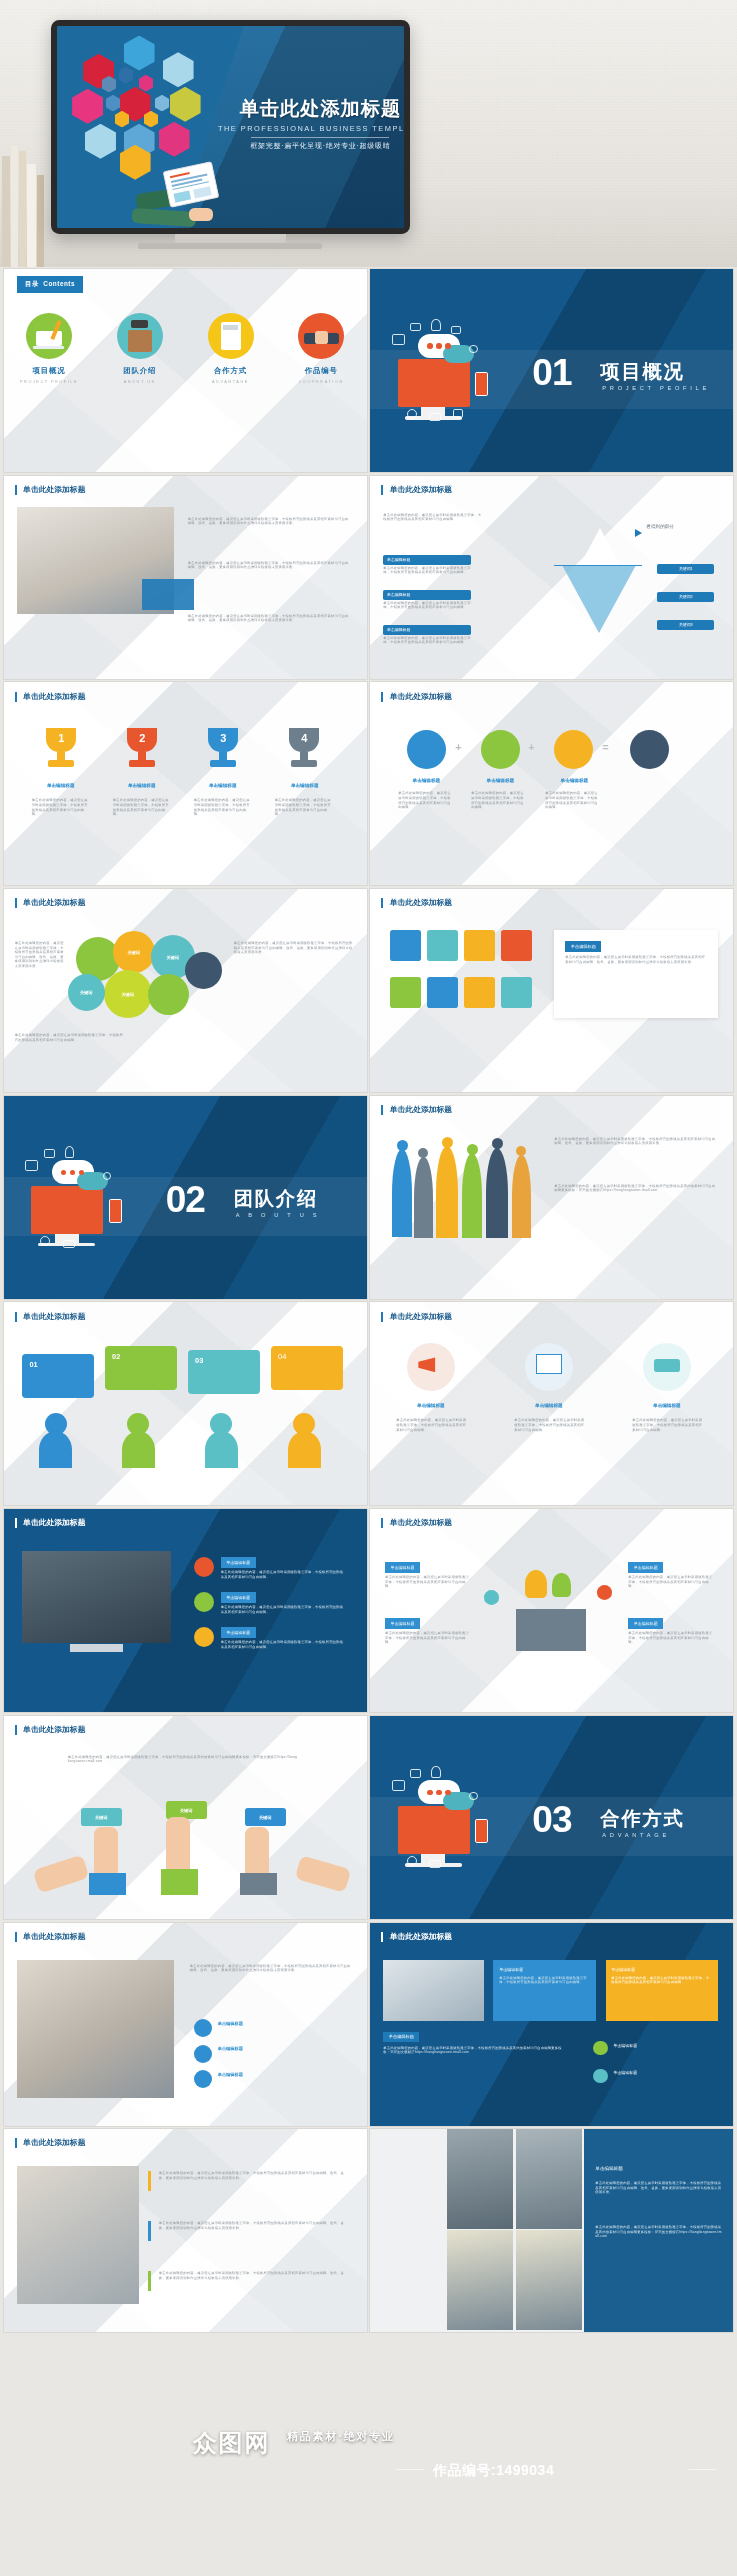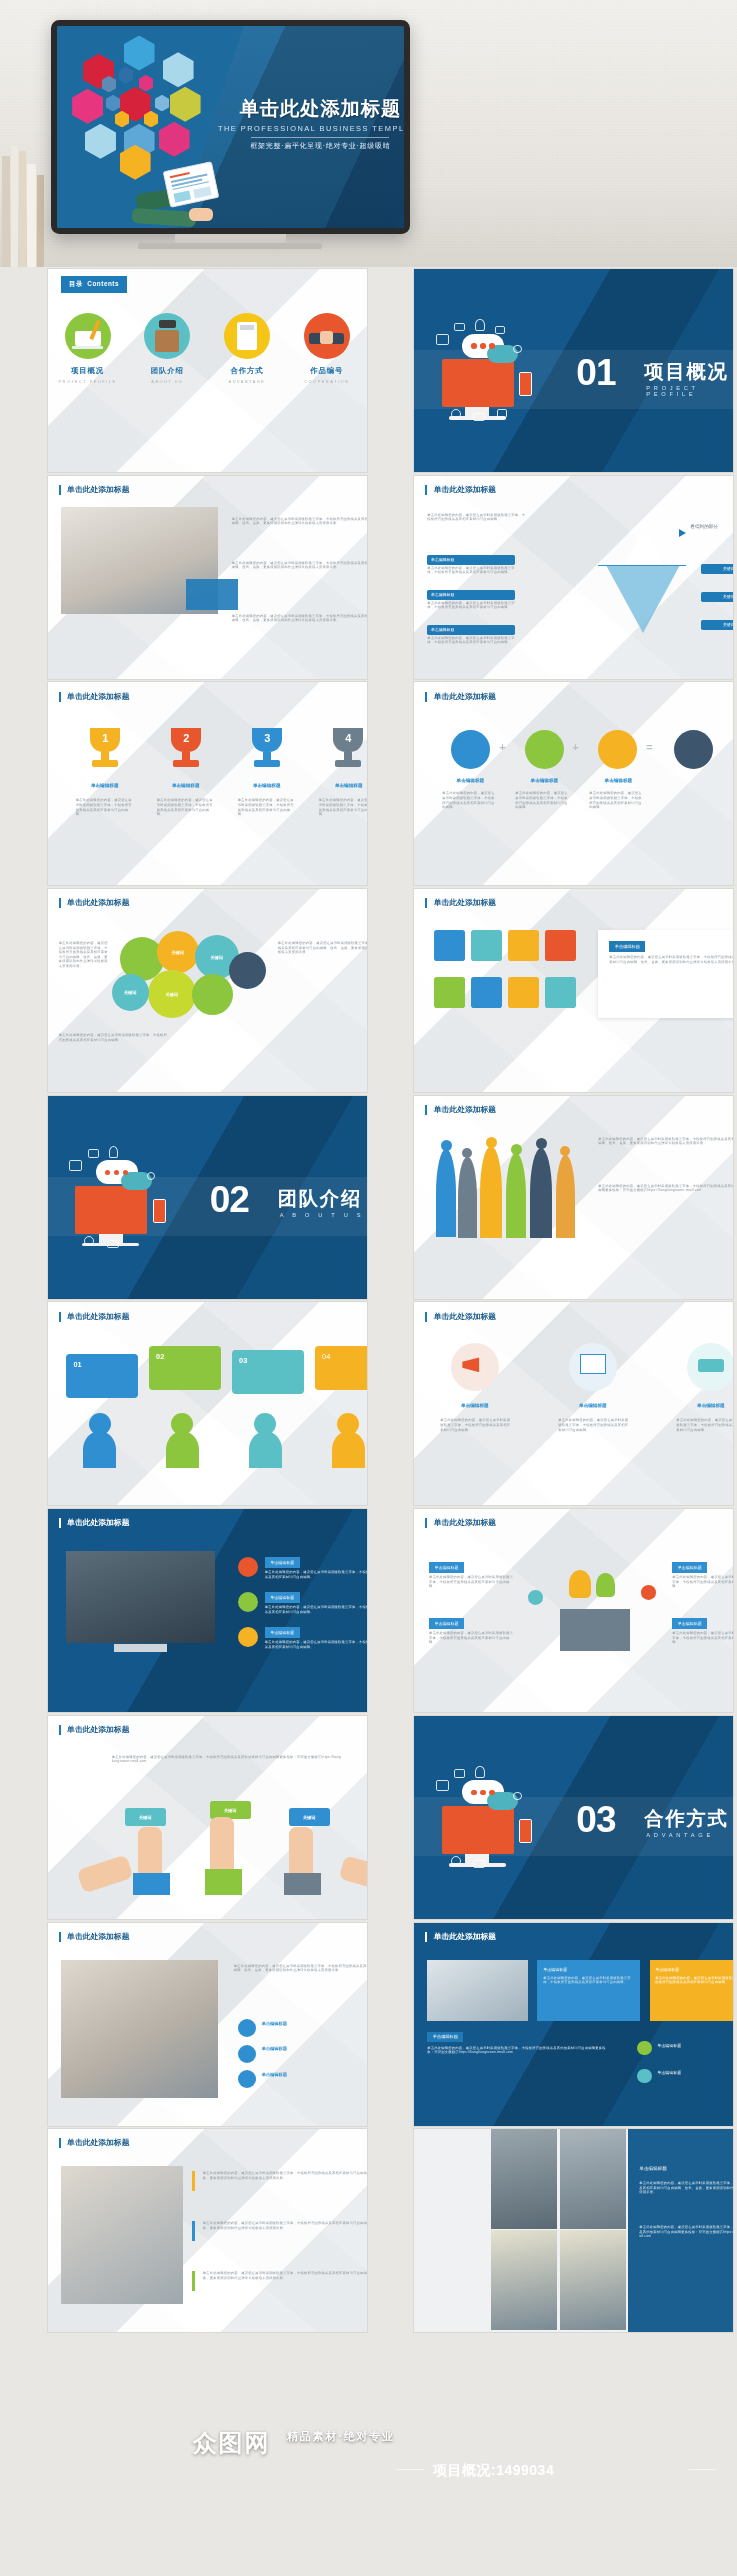--- a/index.html
+++ b/index.html
@@ -42,21 +42,21 @@
   .hand .arm{position:absolute;background:#2f6d4f;border-radius:5.5px;}
   .hand .skin{position:absolute;background:#f2c9a4;border-radius:5.5px;}
   .tablet{position:absolute;left:109px;top:140px;width:50px;height:37px;background:#fff;
     border:1.8px solid #e3e3e3;border-radius:2.8px;transform:rotate(-12deg);z-index:6;}
   .tablet i{position:absolute;background:#7fb3d5;display:block;}
 
   
   .grid{position:absolute;left:0;top:269px;width:737px;}
   .row{display:flex;gap:3.7px;margin-bottom:3.7px;padding:0 3.7px;}
   .slide{width:363px;height:203px;background:#fff;position:relative;overflow:hidden;
-    box-shadow:0 0 0 0.9px rgba(0,0,0,.07);margin-left:44px;}
+    box-shadow:0 0 0 0.9px rgba(0,0,0,.07);}
   .poly{position:absolute;inset:0;background:#f4f5f6;}
   .poly:before{content:"";position:absolute;inset:0;
     background:
       linear-gradient(135deg,rgba(255,255,255,.9) 0 30%,rgba(226,229,232,.7) 30% 52%,rgba(255,255,255,.85) 52% 72%,rgba(232,235,238,.8) 72% 100%),
       linear-gradient(40deg,rgba(240,242,244,.9) 0 25%,rgba(255,255,255,.7) 25% 48%,rgba(228,231,234,.7) 48% 70%,rgba(250,251,252,.9) 70% 100%);}
   .slide.blue .poly{background:#13537f;}
   .slide.blue .poly:before{
     background:
       linear-gradient(120deg,#14578a 0 45%,#0e466f 45% 70%,#11517f 70% 100%),
       linear-gradient(200deg,rgba(255,255,255,.05),rgba(0,0,0,.18));}
@@ -632,15 +632,15 @@
       <div class="lorem w" style="left:225px;top:96px;width:127px;">单击此处编辑您的内容，建议您在展示时采用微软雅黑字体，本模板所有图形线条及其他放素材均可自由编辑更多模板：亮亮图文旗舰店https://liangliangtuwen.tmall.com</div>
     </div>
   </div>
 </div>
 
 <div class="wm">
   <span>众图网</span>
 </div>
 <div class="wm-txt">精品素材·绝对专业</div>
 <div class="wm-dash" style="left:396px;width:28px;"></div>
-<div class="wm-no">项目概况:1499034</div>
+<div class="wm-no">作品编号:1499034</div>
 <div class="wm-dash" style="left:689px;width:28px;"></div>
 
 
 </body></html>

